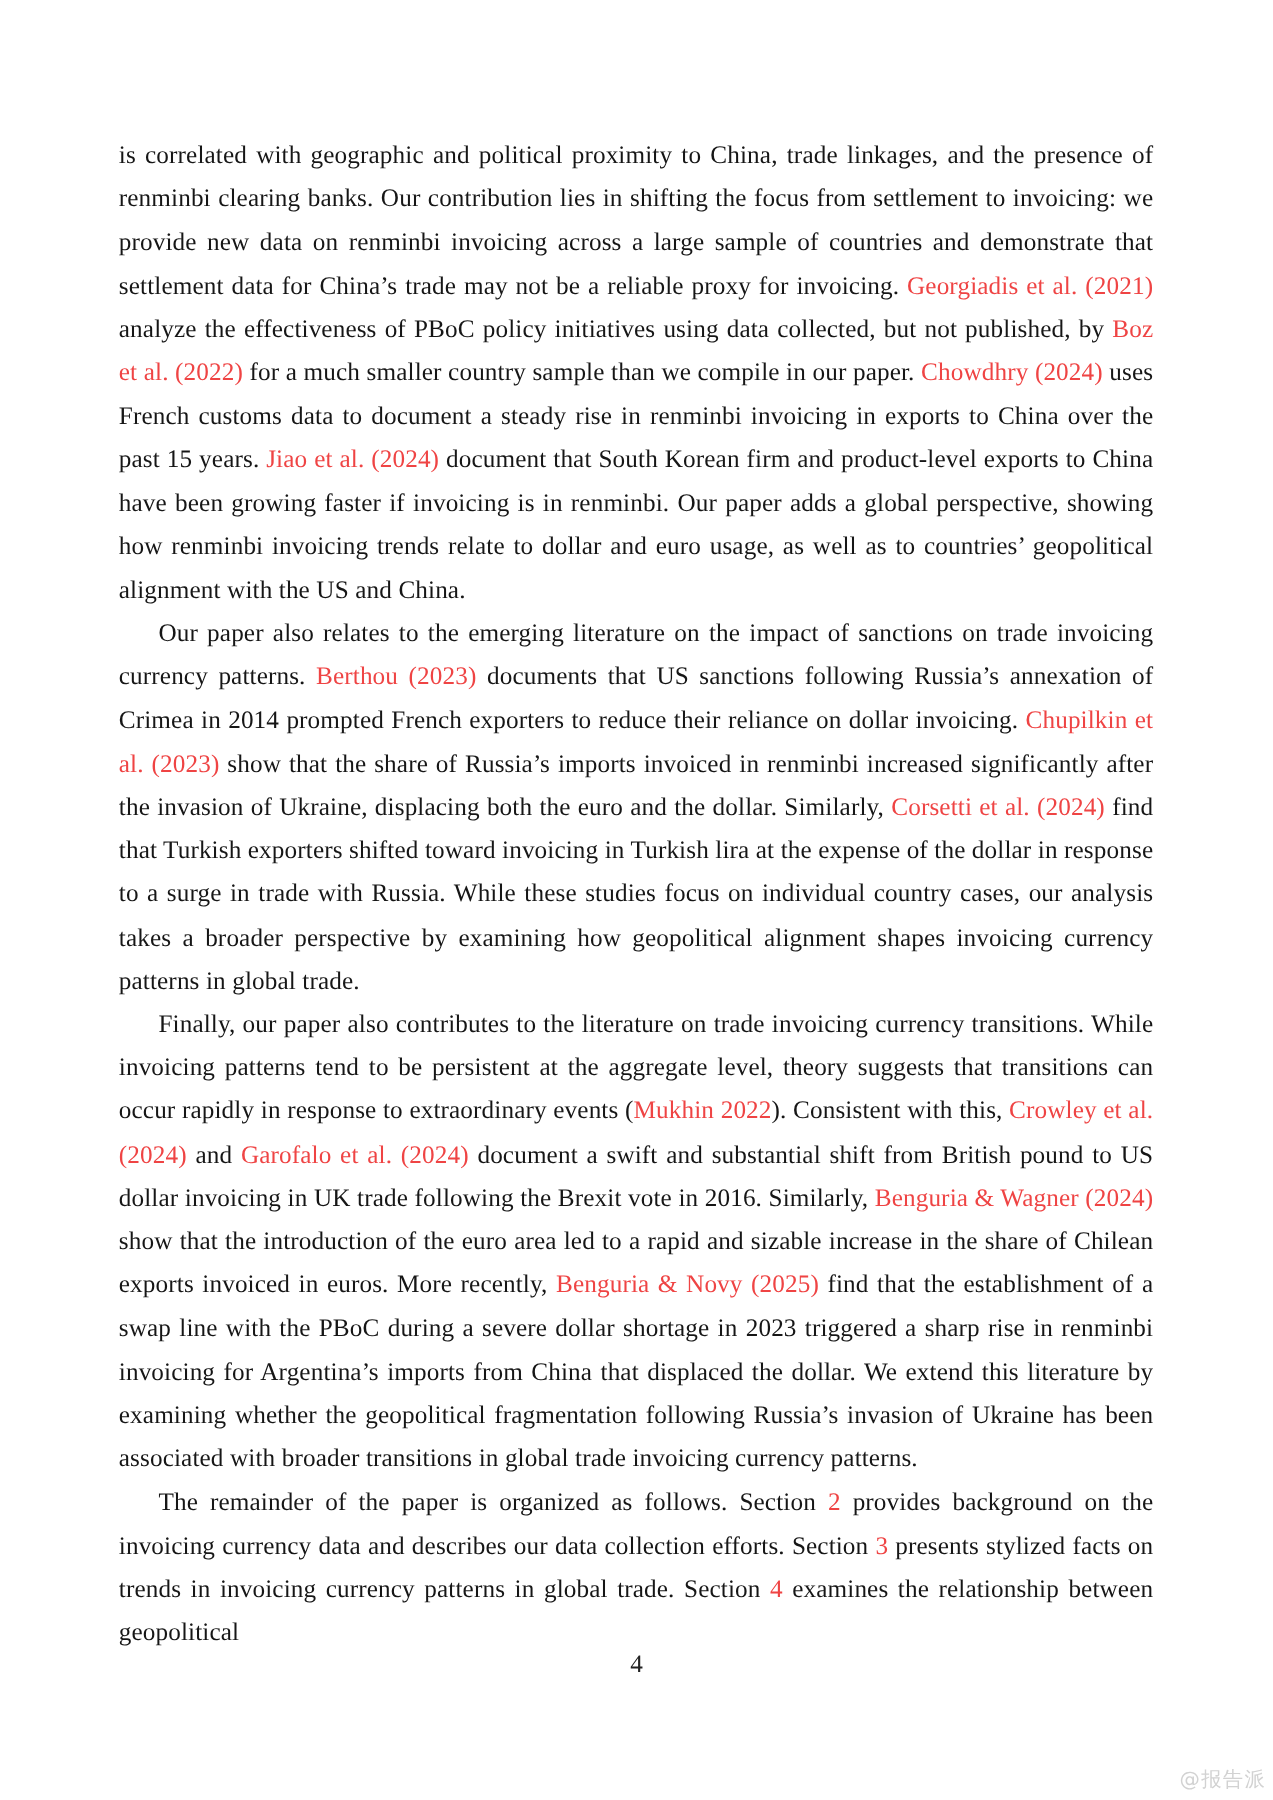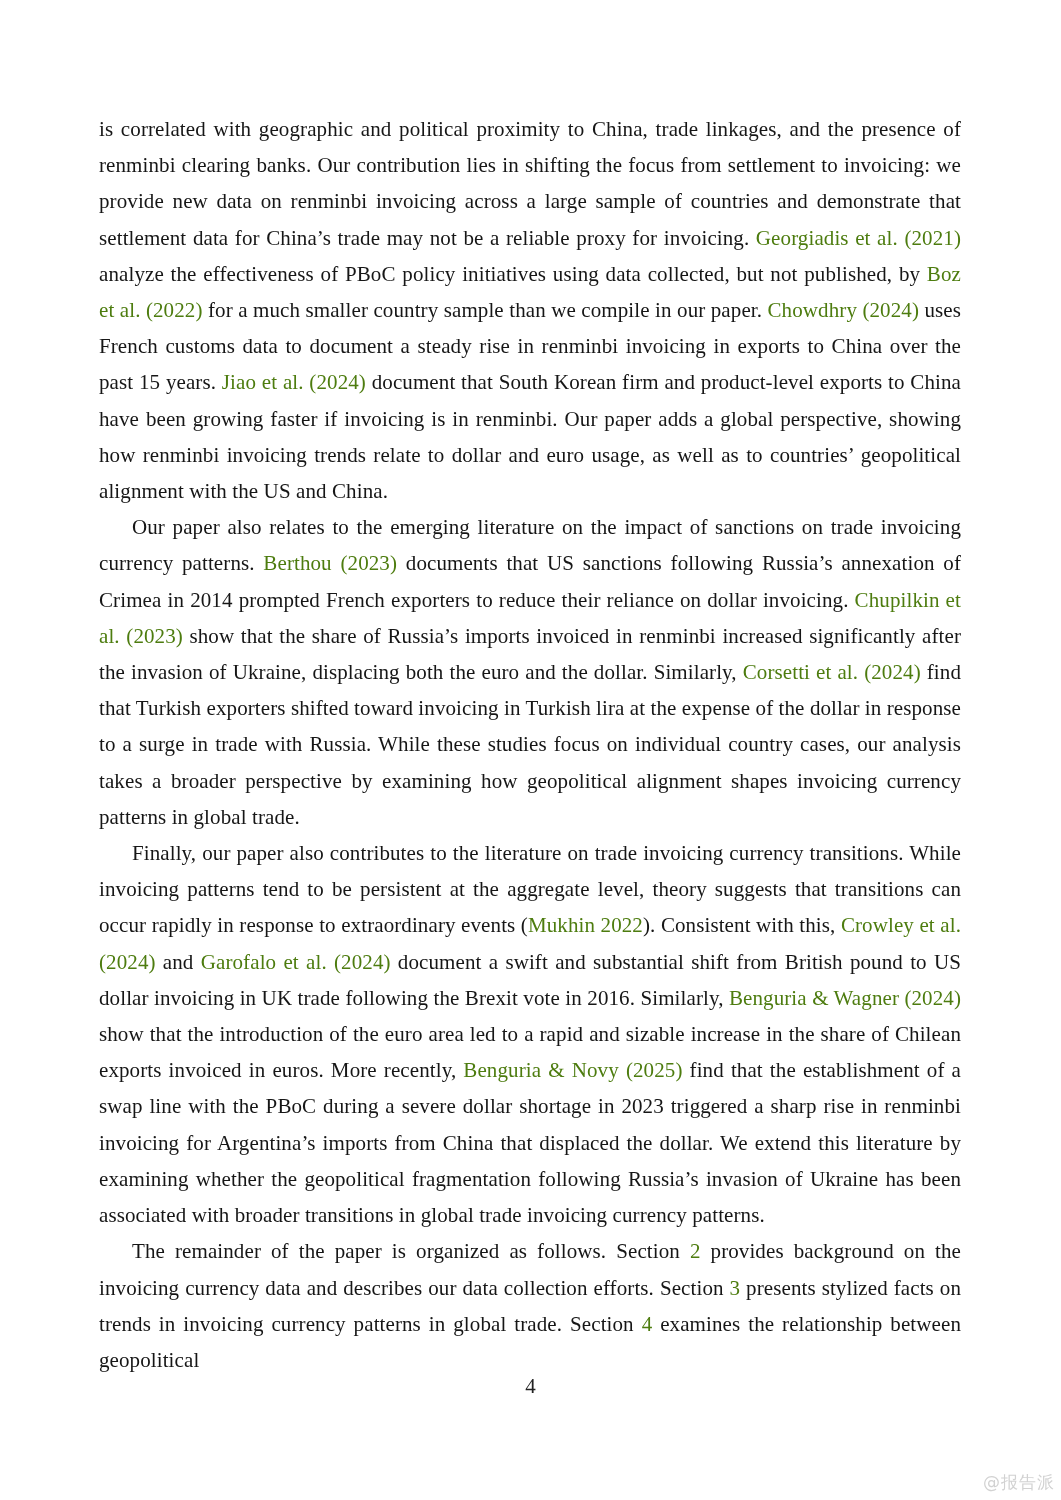--- a/index.html
+++ b/index.html
@@ -24,21 +24,21 @@
   }
   p.para {
     margin: 0;
     text-align: justify;
     font-size: 21px;
     line-height: 36.2px;
     letter-spacing: 0.1px;
   }
   p.para.indent { text-indent: 33px; }
   a.cite-link {
-    color: #4d7c0f;
+    color: #ef4444;
     text-decoration: none;
     cursor: pointer;
   }
   .page-number {
     position: absolute;
     top: 1374px;
     left: 0;
     width: 100%;
     text-align: center;
     font-size: 21px;

